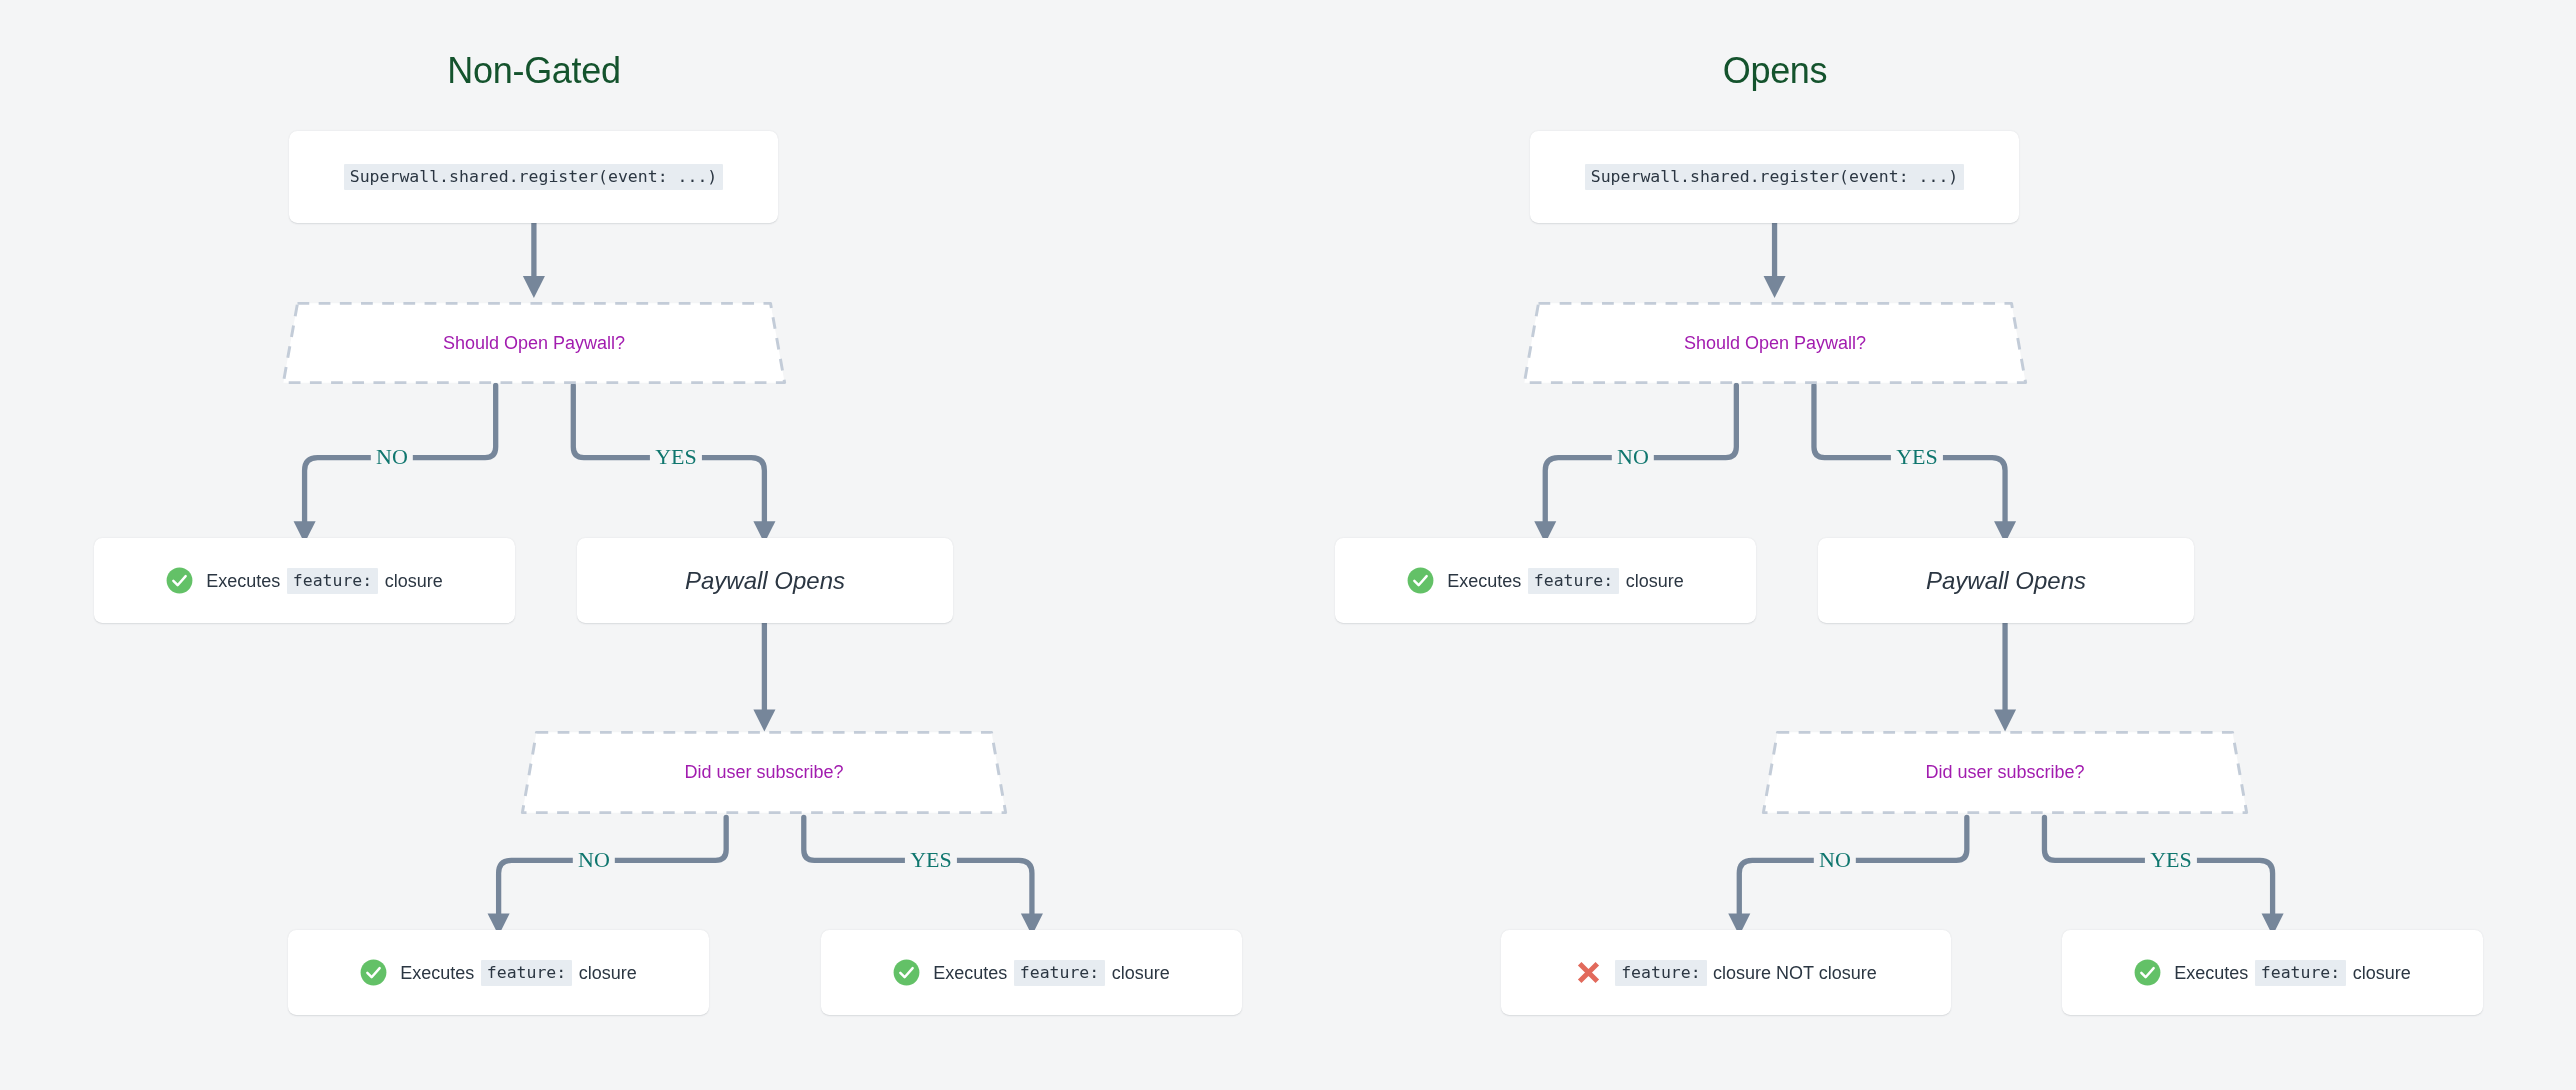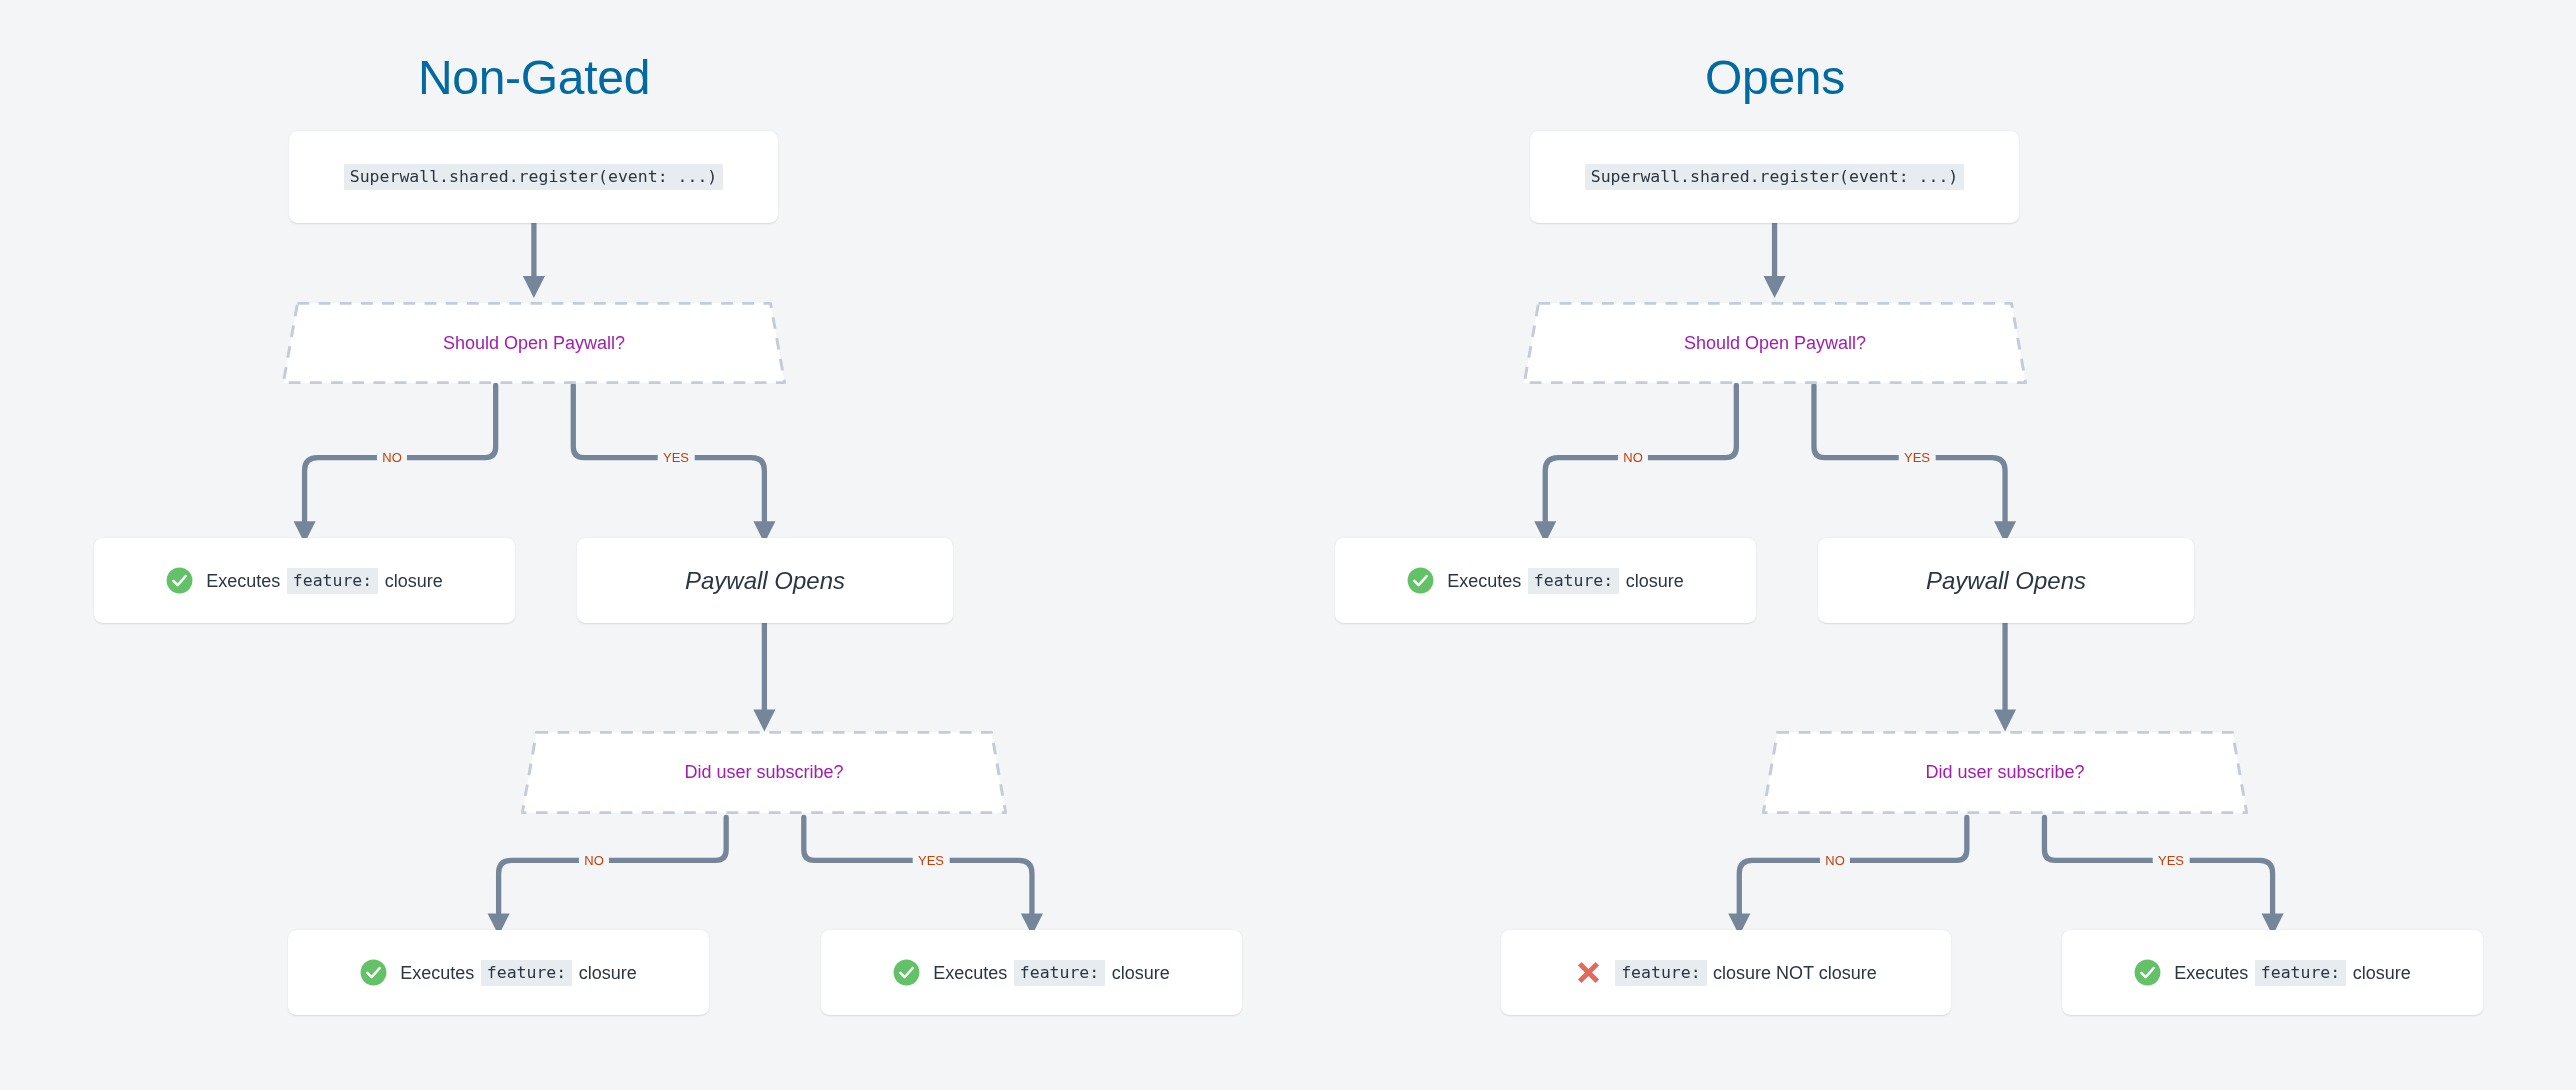--- a/index.html
+++ b/index.html
@@ -15,23 +15,23 @@
   #stage {
     position: relative;
     width: 2576px;
     height: 1091px;
     background: #f4f5f6;
   }
 
   
   .col-title {
     position: absolute;
-    font-size: 48px;
+    font-size: 36px;
     font-weight: 400;
-    color: #0369a1;
+    color: #14532d;
     letter-spacing: -0.3px;
     white-space: nowrap;
     transform: translateX(-50%);
   }
 
   
   .node {
     position: absolute;
     background: #ffffff;
     border-radius: 8.2px;
@@ -116,26 +116,27 @@
     stroke: #76869a;
     stroke-width: 9;
     stroke-linecap: round;
     stroke-linejoin: round;
   }
   .arrow-head { fill: #76869a; }
 
   .edge-label {
     position: absolute;
     transform: translate(-50%, -50%);
-    font-size: 13px;
-    color: #c2410c;
+    font-size: 22px;
+    color: #0f766e;
     background: #f4f5f6;
     padding: 0 5.3px;
     line-height: 1;
     white-space: nowrap;
+    font-family: Liberation Serif, serif;
   }
 </style>
 </head>
 <body>
 
 <div id="stage">
 
   <svg id="wires" viewBox="0 0 4381 1855">
     <defs>
       <marker id="ah" viewBox="0 0 12 12" refX="6" refY="6" markerWidth="5.0" markerHeight="5.0" orient="auto-start-reverse">

